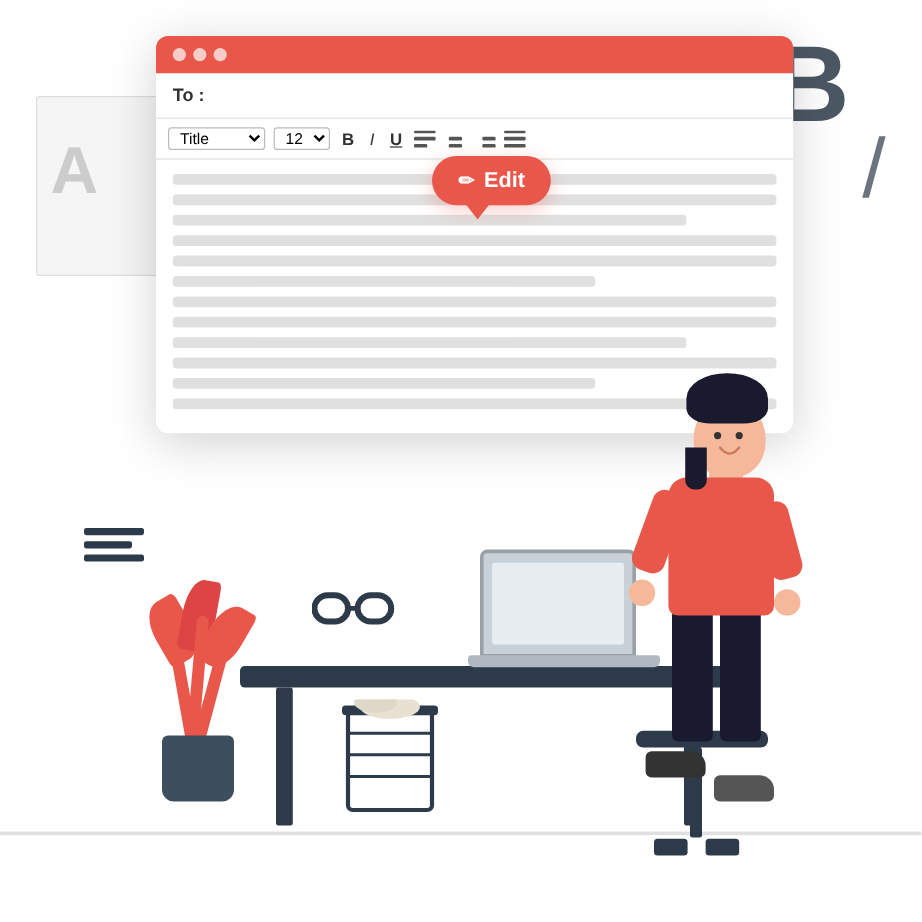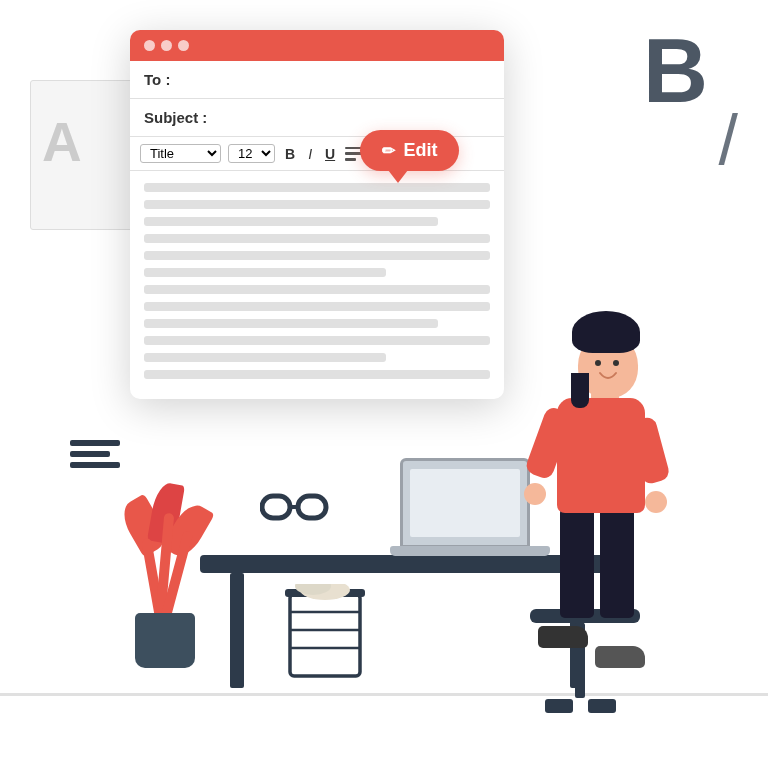--- a/index.html
+++ b/index.html
@@ -64,21 +64,21 @@
       background: #2d3a4a;
       margin-bottom: 5px;
       border-radius: 2px;
     }
 
     
     .email-window {
       position: absolute;
       top: 30px;
       left: 130px;
-      width: 374px;
+      width: 531px;
       background: #fff;
       border-radius: 10px;
       box-shadow: 0 8px 40px rgba(0,0,0,0.18);
       z-index: 5;
     }
     .window-titlebar {
       background: #e8574a;
       border-radius: 10px 10px 0 0;
       padding: 10px 14px;
       display: flex;
@@ -567,23 +567,20 @@
     <div class="dot"></div>
     <div class="dot"></div>
     <div class="dot"></div>
   </div>
   <div class="window-body">
 
     <div class="email-field">
       <span class="email-field-label">To :</span>
     </div>
 
-    <div class="email-field">
-      <span class="email-field-label">Subject :</span>
-    </div>
 
     <div class="toolbar-row">
       <select class="toolbar-select">
         <option>Title</option>
         <option>Body</option>
         <option>Heading</option>
       </select>
       <select class="toolbar-select">
         <option>12</option>
         <option>14</option>

